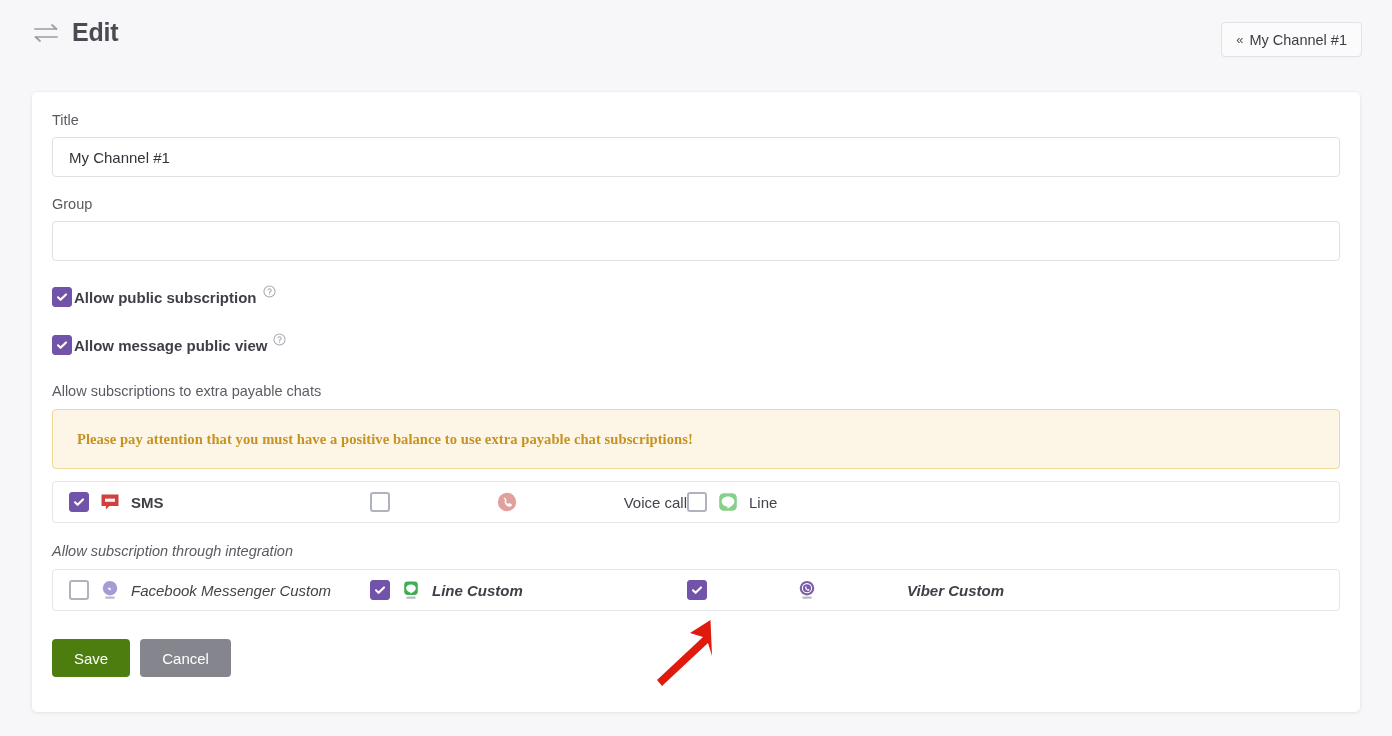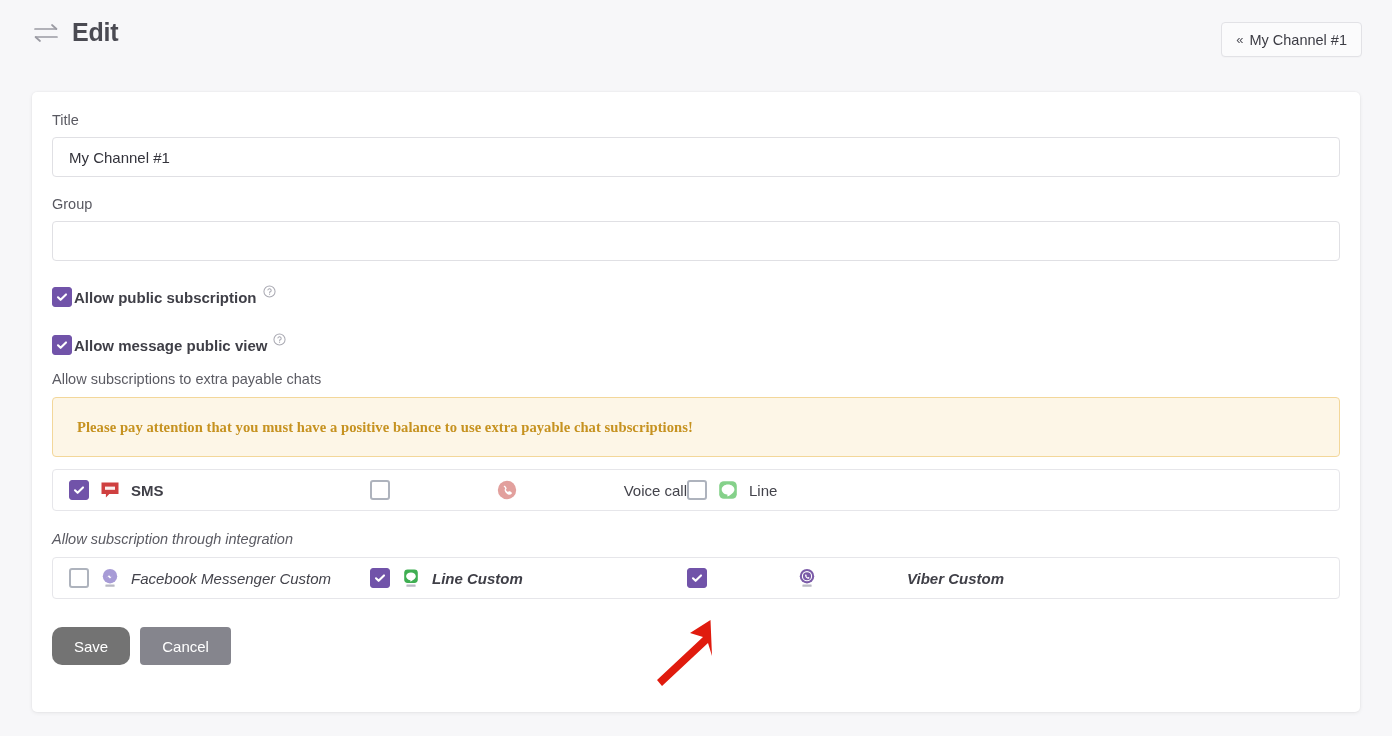--- a/index.html
+++ b/index.html
@@ -101,21 +101,21 @@
   .opt-label.bold { font-weight: bold; color: #3f3f47; }
   .opt-icon { width: 22px; height: 22px; flex: 0 0 22px; display: block; }
 
   
   .footer { display: flex; gap: 10px; margin-top: 28px; padding-bottom: 22px; }
   .btn {
     height: 38px; padding: 0 22px; border: none; border-radius: 4px;
     font-family: "Liberation Sans", sans-serif;
     font-size: 15px; color: #ffffff; cursor: pointer;
   }
-  .btn-save { background: #737373; border-radius: 10px; }
+  .btn-save { background: #4d7c0f; }
   .btn-cancel { background: #85858d; }
 
   
   .annot { position: absolute; left: 640px; top: 608px; pointer-events: none; }
 </style>
 </head>
 <body>
 
 <div class="page">
 
@@ -175,21 +175,21 @@
         <span class="check-label">Allow message public view</span>
         <span>
           <svg class="help-icon" viewBox="0 0 14 14" fill="none" stroke="currentColor" stroke-width="1.1">
             <circle cx="7" cy="7" r="6"></circle>
             <path d="M5.3 5.3 a1.8 1.8 0 1 1 1.9 2.3 v0.9" stroke-linecap="round"></path>
             <circle cx="7.1" cy="10.3" r="0.55" fill="currentColor" stroke="none"></circle>
           </svg>
         </span>
       </div>
 
-      <div style="margin-top:14px;">
+      <div style="margin-top:26px;">
         <div class="section-label">Allow subscriptions to extra payable chats</div>
         <div class="warning">
           <span class="warning-text">Please pay attention that you must have a positive balance to use extra payable chat subscriptions!</span>
         </div>
 
         <div class="opt-row" style="margin-top:12px;">
 
           <div class="opt-cell c1">
             <span class="cbx on">
               <svg viewBox="0 0 12 12" fill="none" stroke="#ffffff" stroke-width="2.1" stroke-linecap="round" stroke-linejoin="round">

